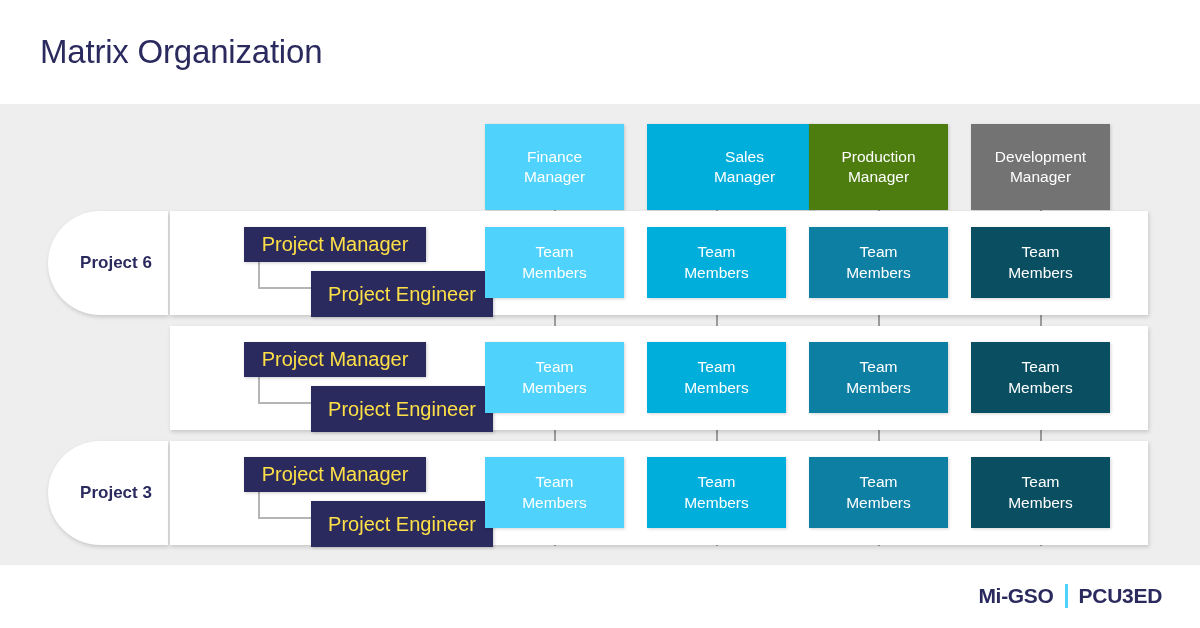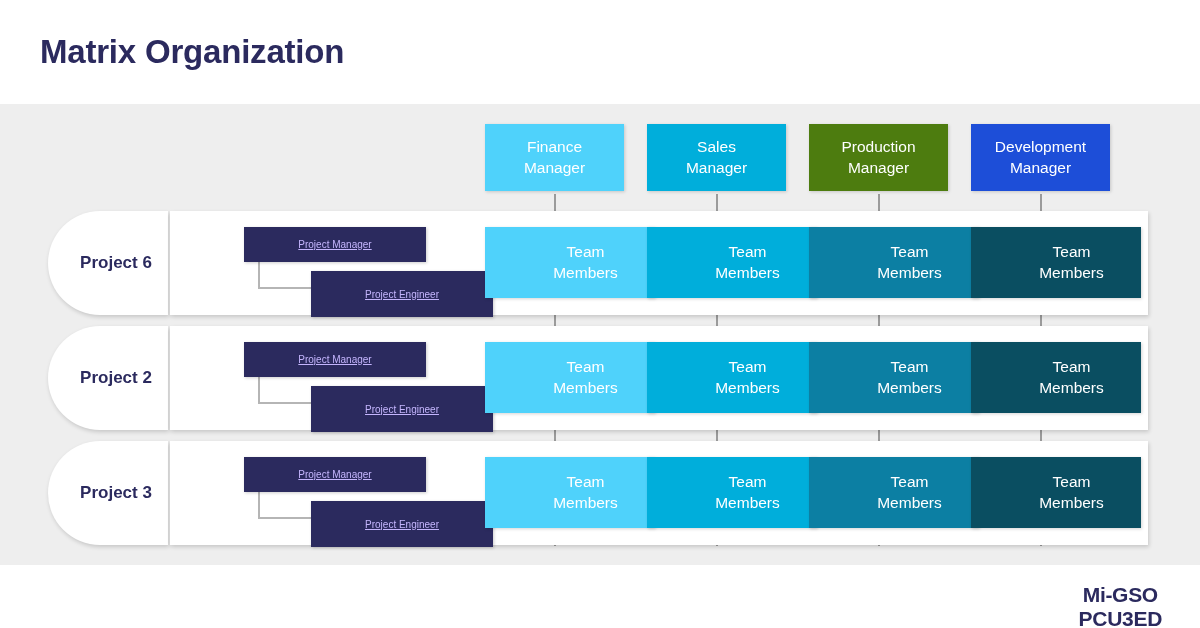--- a/index.html
+++ b/index.html
@@ -21,21 +21,21 @@
     left: 0; top: 0;
     width: 1200px;
     height: 104px;
     background: #ffffff;
   }
   .page-title {
     position: absolute;
     left: 40px;
     top: 33px;
     font-size: 33px;
-    font-weight: bold;
+    font-weight: normal;
     color: #2b2a5e;
     letter-spacing: -0.2px;
     white-space: nowrap;
   }
 
   
   .canvas {
     position: absolute;
     left: 0;
     top: 104px;
@@ -51,21 +51,21 @@
     width: 2px;
     background: #9b9b9b;
     height: 352px;
   }
 
   
   .mgr-box {
     position: absolute;
     top: 20px;
     width: 139px;
-    height: 67px;
+    height: 86px;
     display: flex;
     align-items: center;
     justify-content: center;
     text-align: center;
     color: #ffffff;
     font-size: 15.5px;
     line-height: 1.30;
     box-shadow: 1px 1px 3px rgba(0,0,0,0.17);
   }
 
@@ -102,28 +102,27 @@
     width: 978px;
     height: 104px;
     background: #ffffff;
     box-shadow: 1px 2px 4px rgba(0,0,0,0.17);
   }
 
   
   .role-box {
     position: absolute;
     background: #2b2a5e;
-    color: #c4b5fd;
-    font-size: 10px;
+    color: #fde047;
+    font-size: 20px;
     display: flex;
     align-items: center;
     justify-content: center;
     box-shadow: 1px 1px 3px rgba(0,0,0,0.2);
     white-space: nowrap;
-    text-decoration: underline;
   }
   .role-pm {
     left: 74px;
     top: 16px;
     width: 182px;
     height: 35px;
   }
   .role-pe {
     left: 141px;
     top: 60px;
@@ -155,40 +154,38 @@
     width: 139px;
     height: 71px;
     display: flex;
     align-items: center;
     justify-content: center;
     text-align: center;
     color: #ffffff;
     font-size: 15.5px;
     line-height: 1.30;
     box-shadow: 1px 1px 3px rgba(0,0,0,0.17);
-    padding-left: 31px;
   }
 
   
   .footer {
     position: absolute;
     left: 0;
     top: 565px;
     width: 1200px;
     height: 63px;
     background: #ffffff;
   }
   .logo {
     position: absolute;
     right: 38px;
     top: 18px;
     display: flex;
     align-items: center;
     height: 26px;
-    flex-direction: column;
   }
   .logo-left, .logo-right {
     font-size: 21px;
     font-weight: bold;
     color: #2b2a5e;
     letter-spacing: -0.3px;
     white-space: nowrap;
   }
   .logo-divider {
     width: 3px;
@@ -208,33 +205,33 @@
     <div class="col-line" style="left: 554px;"></div>
     <div class="col-line" style="left: 716px;"></div>
     <div class="col-line" style="left: 878px;"></div>
     <div class="col-line" style="left: 1040px;"></div>
     <div class="mgr-box" style="left: 485px; background: rgb(79, 210, 251);">
       <div>
         <div>Finance</div>
         <div>Manager</div>
       </div>
     </div>
-    <div class="mgr-box" style="left: 647px; background: rgb(0, 174, 219);">
+    <div class="mgr-box" style="left: 647px; background: rgb(0, 174, 219); padding-left: 28px;">
       <div>
         <div>Sales</div>
         <div>Manager</div>
       </div>
     </div>
     <div class="mgr-box" style="left: 809px; background: #4d7c0f;">
       <div>
         <div>Production</div>
         <div>Manager</div>
       </div>
     </div>
-    <div class="mgr-box" style="left: 971px; background: #1d4ed8;">
+    <div class="mgr-box" style="left: 971px; background: #737373;">
       <div>
         <div>Development</div>
         <div>Manager</div>
       </div>
     </div>
     <div class="row" style="top: 107px; width: 1100px;">
       <div class="row-pill">
         <span class="row-pill-label">Project 6</span>
       </div>
       <div class="row-panel">
@@ -262,23 +259,20 @@
         </div>
         <div class="team-box" style="left: 801px; background: rgb(10, 78, 97);">
           <div>
             <div>Team</div>
             <div>Members</div>
           </div>
         </div>
       </div>
     </div>
     <div class="row" style="top: 222px; width: 1100px;">
-      <div class="row-pill">
-        <span class="row-pill-label">Project 2</span>
-      </div>
       <div class="row-panel">
         <div class="elbow-v"></div>
         <div class="elbow-h"></div>
         <div class="role-box role-pm">Project Manager</div>
         <div class="role-box role-pe">Project Engineer</div>
         <div class="team-box" style="left: 315px; background: rgb(79, 210, 251);">
           <div>
             <div>Team</div>
             <div>Members</div>
           </div>

